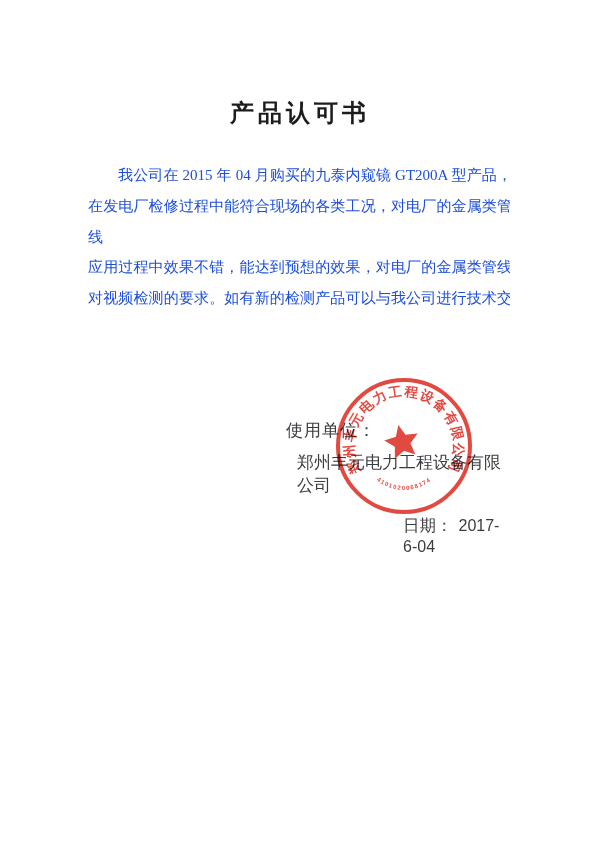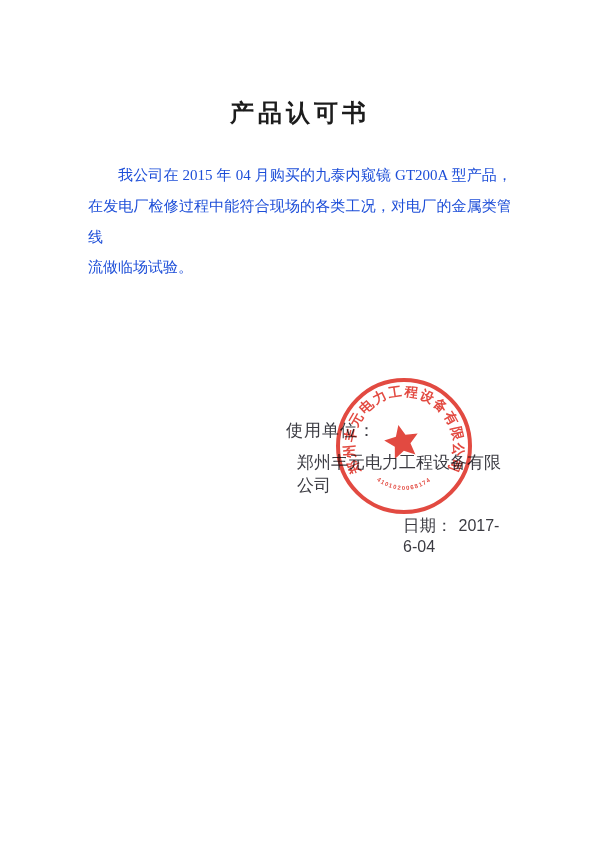--- a/index.html
+++ b/index.html
@@ -75,21 +75,22 @@
 </head>
 <body>
 
 <div class="page">
 
   <div class="doc-title">产品认可书</div>
 
   <div class="doc-body">
     <div class="line first">我公司在 2015 年 04 月购买的九泰内窥镜 GT200A 型产品，</div>
     <div class="line">在发电厂检修过程中能符合现场的各类工况，对电厂的金属类管线</div>
-    <div class="line last">流做临场试验。</div>
+    <div class="line">应用过程中效果不错，能达到预想的效果，对电厂的金属类管线</div>
+    <div class="line">对视频检测的要求。如有新的检测产品可以与我公司进行技术交</div>
   </div>
 
   <div class="sig-label">使用单位：</div>
 
   <div class="sig-company">郑州丰元电力工程设备有限公司</div>
 
   <svg class="stamp" viewBox="0 0 150 150" xmlns="http://www.w3.org/2000/svg" aria-hidden="true">
     <defs>
       <path id="arc-top" d="M 31.7,100 A 50,50 0 1 1 118.3,100" fill="none"></path>
       <path id="arc-bottom" d="M 39,100.2 A 44,44 0 0 0 111,100.2" fill="none"></path>

